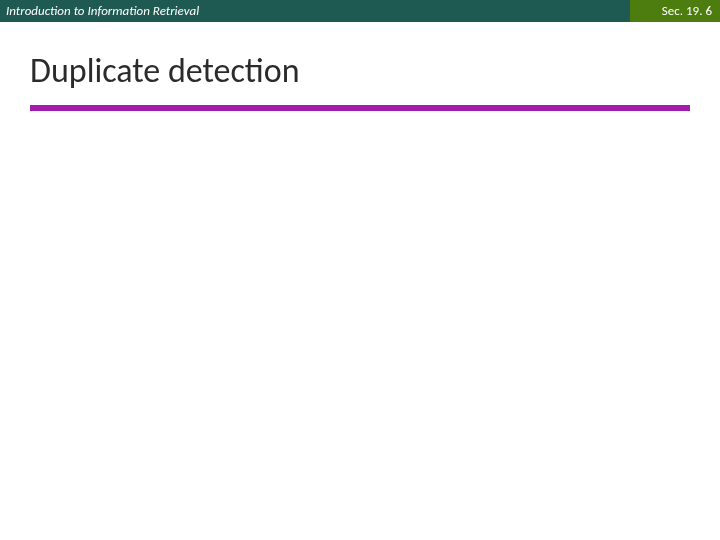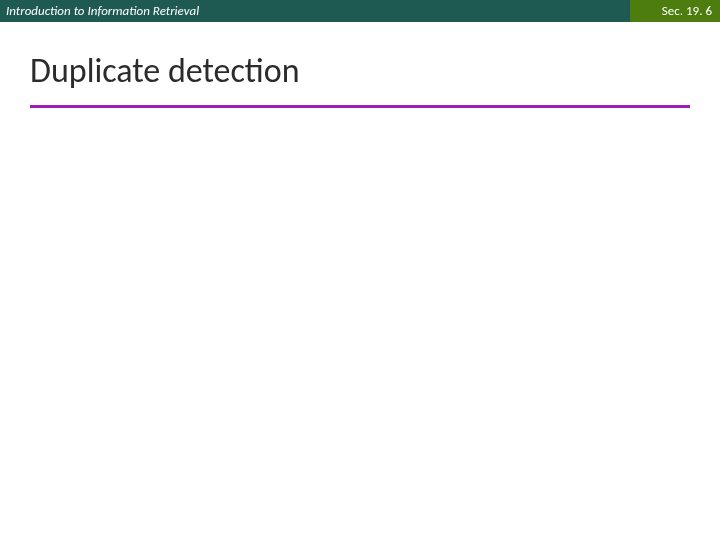--- a/index.html
+++ b/index.html
@@ -38,21 +38,21 @@
       line-height: 16px;
     }
     .title-area {
       padding: 28px 30px 10px 30px;
     }
     .slide-title {
       font-size: 34px;
       font-weight: 400;
       color: #2b2b2b;
       padding-bottom: 14px;
-      border-bottom: 3px solid #a21caf;
+      border-bottom: 6px solid #a21caf;
     }
   </style>
 </head>
 <body>
 
 <div class="header-bar">
   <div class="header-left">Introduction to Information Retrieval</div>
   <div class="header-right">Sec. 19. 6</div>
 </div>
 

